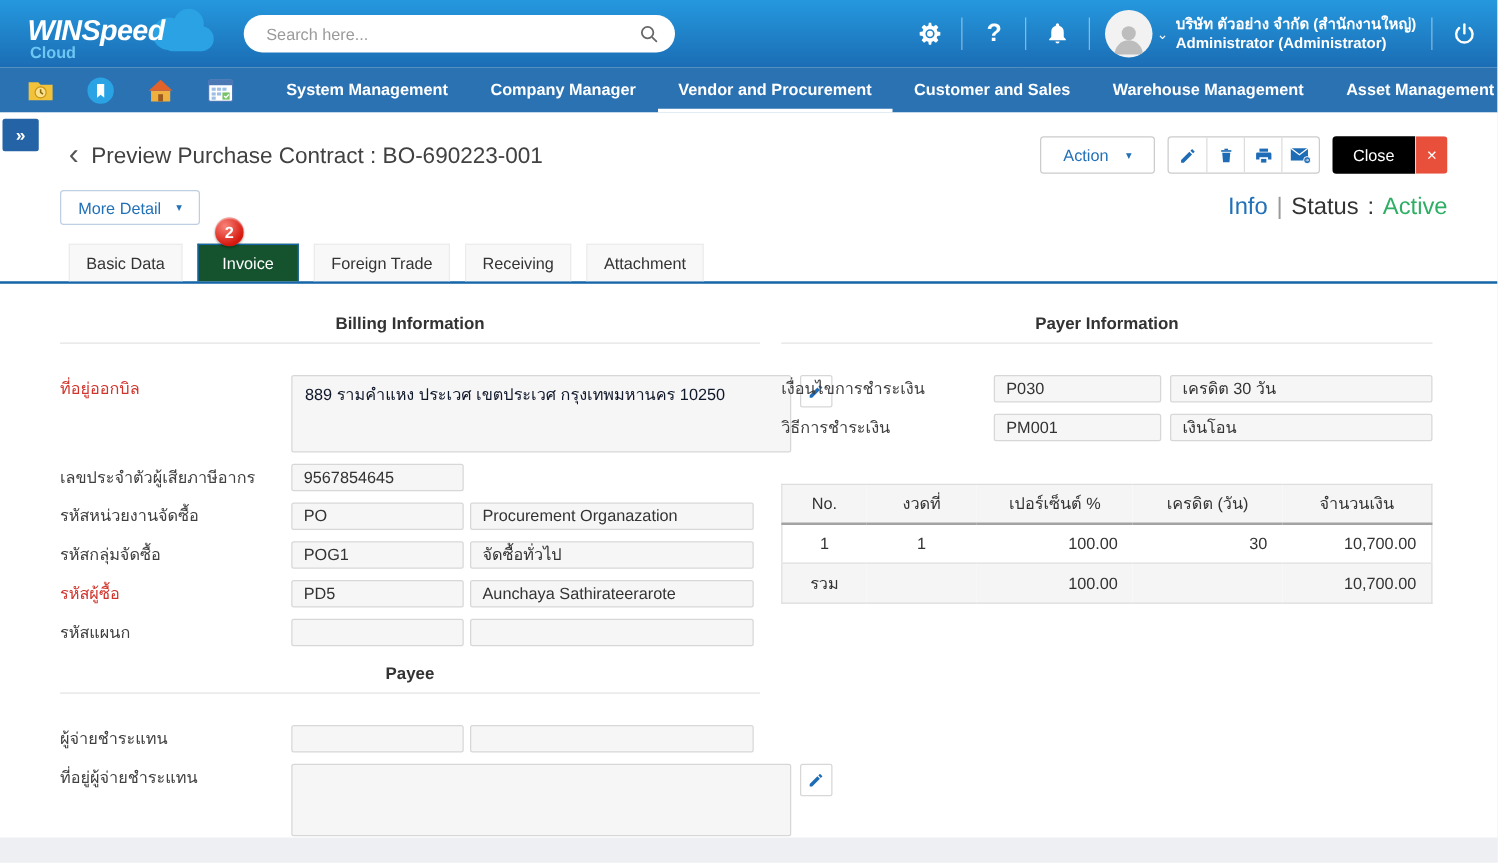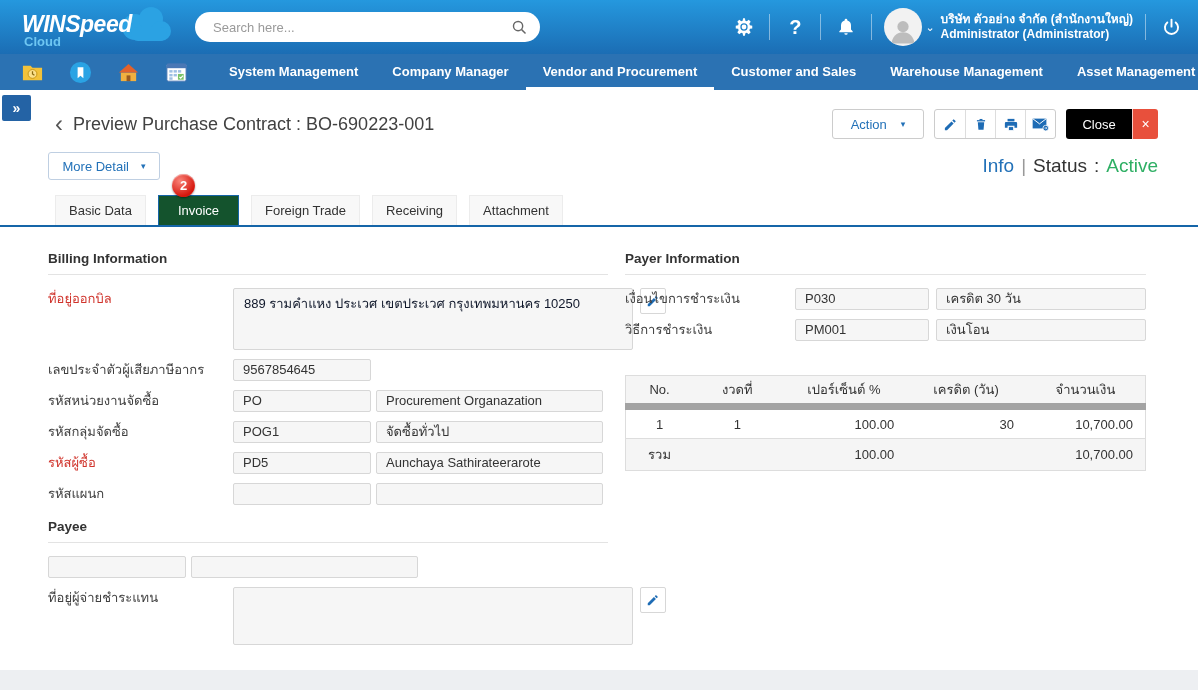--- a/index.html
+++ b/index.html
@@ -81,21 +81,21 @@
   .step-badge { position:absolute; left:172px; top:-21px; width:23px; height:23px; border-radius:50%;
     background:radial-gradient(circle at 35% 30%,#f98379,#d6170d 70%); color:#fff; font-size:13px;
     font-weight:bold; display:flex; align-items:center; justify-content:center;
     box-shadow:0 1px 2px rgba(0,0,0,.4), inset 0 1px 1px rgba(255,255,255,.5); }
 
   
   .form-area { display:flex; padding:24px 40px 0 48px; }
   .col-left { width:560px; flex:none; }
   .col-right { width:521px; flex:none; margin-left:17px; }
   .sec-h { font-size:13.5px; font-weight:bold; color:#333; padding-bottom:8px;
-    border-bottom:1px solid #e3e3e3; margin-bottom:13px; }
+    border-bottom:1px solid #e3e3e3; margin-bottom:25px;text-align:center; }
   .sec-h.mt { margin-top:14px; }
   .form-row { display:flex; align-items:center; margin-bottom:9px; }
   .form-row.top { align-items:flex-start; }
   .form-label { width:185px; flex:none; font-size:13px; color:#3f3f3f; line-height:22px; }
   .form-label.req { color:#d0342c; }
   .form-label-r { width:170px; flex:none; font-size:13px; color:#3f3f3f; line-height:22px; }
   .field { background:#f6f6f6; border:1px solid #d7d7d7; border-radius:2px; height:22px;
     line-height:20px; padding:0 9px; font-size:13px; color:#333; overflow:hidden; white-space:nowrap; }
   .code-field { width:138px; margin-right:5px; flex:none; }
   .name-field { width:227px; flex:none; }
@@ -104,21 +104,21 @@
   .area-field { width:400px; height:62px; line-height:1.45; padding:6px 10px; white-space:normal;
     color:#0f172a; flex:none; }
   .area-field.short { height:58px; }
   .edit-btn { width:26px; height:26px; background:#fff; border:1px solid #d7d7d7; border-radius:2px;
     display:flex; align-items:center; justify-content:center; margin-left:7px; cursor:pointer; flex:none; }
 
   
   .inst-table { width:100%; border-collapse:collapse; margin-top:34px; font-size:13px; color:#333;
     border:1px solid #ddd; }
   .inst-table th { background:#f5f5f5; font-weight:normal; height:31px; padding:0 12px;
-    border-bottom:7px solid #a3a3a3; text-align:center; }
+    border-bottom:2px solid #a3a3a3; text-align:center; }
   .inst-table td { height:32px; padding:0 12px; }
   .inst-table .num { text-align:right; }
   .inst-table .ctr { text-align:center; }
   .inst-table .sumrow td { background:#f5f5f5; border-top:1px solid #ddd; }
 </style>
 </head>
 <body>
 
 <div class="topbar">
   <div class="logo">
@@ -338,20 +338,21 @@
       </div>
       <div class="form-row">
         <div class="form-label">รหัสแผนก</div>
         <div class="field code-field"></div>
         <div class="field name-field"></div>
       </div>
 
       <div class="sec-h mt">Payee</div>
 
       <div class="form-row">
+        <div class="form-label">ผู้จ่ายชำระแทน</div>
         <div class="field code-field"></div>
         <div class="field name-field"></div>
       </div>
       <div class="form-row top">
         <div class="form-label">ที่อยู่ผู้จ่ายชำระแทน</div>
         <div class="field area-field short"></div>
         <div class="edit-btn">
           <svg width="14" height="14" viewBox="0 0 24 24" fill="#1e6cb5">
             <path d="M3 17.6V21h3.4L17 10.4 13.6 7 3 17.6zM14.9 5.7l3.4 3.4 2.2-2.2L17.1 3.5z"></path>
           </svg>

